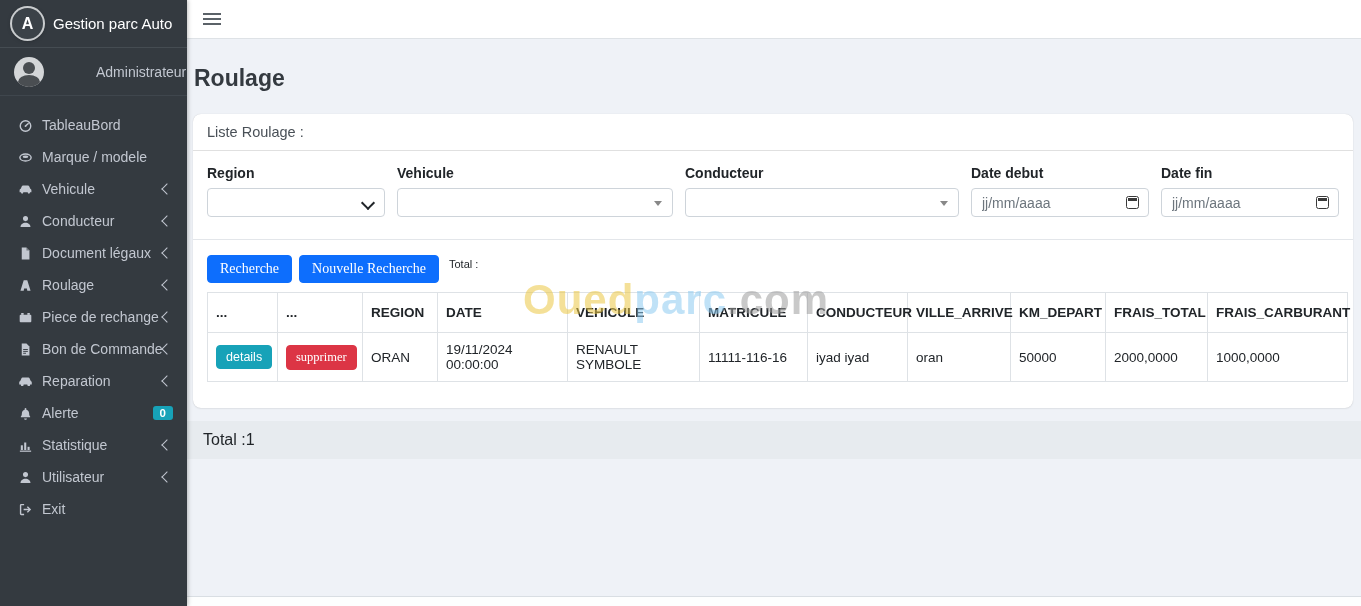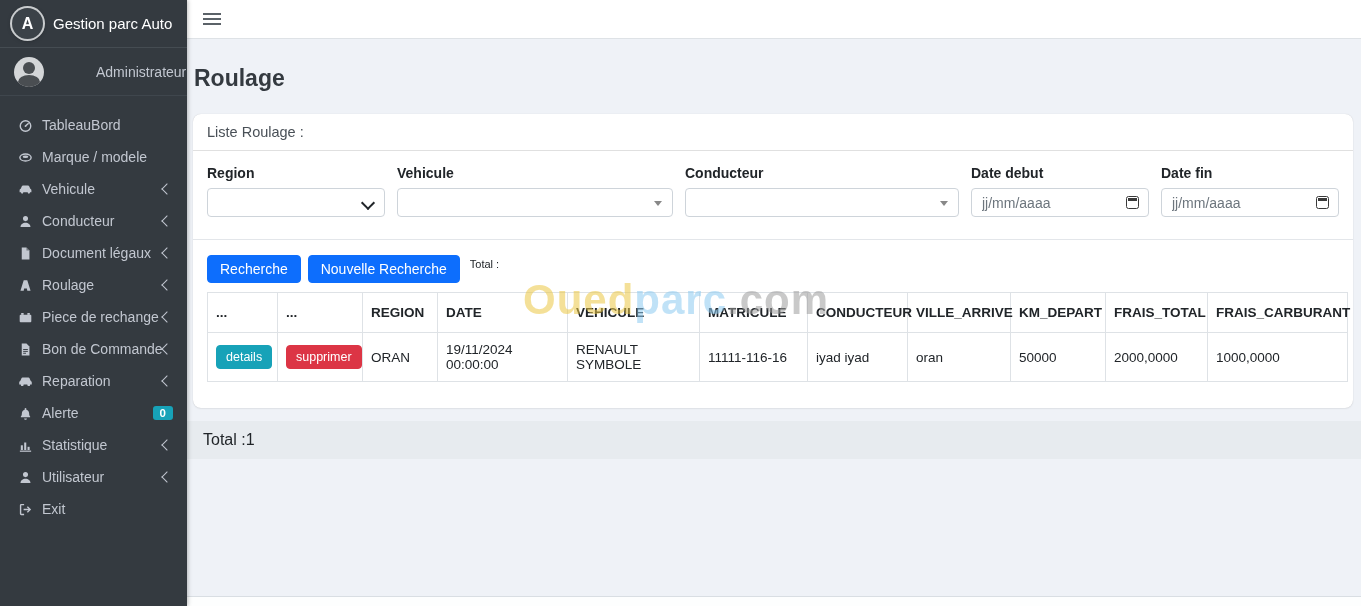--- a/index.html
+++ b/index.html
@@ -41,29 +41,29 @@
   .w1{width:178px}.w2{width:276px}.w3{width:274px}.w4{width:178px}.w5{width:178px}
   .ctrl{height:29px;border:1px solid #ced4da;border-radius:4px;background:#fff;position:relative;box-sizing:border-box;}
   .nchev{position:absolute;right:11px;top:9px;width:8px;height:8px;border-left:2px solid #212529;border-bottom:2px solid #212529;transform:rotate(-45deg);}
   .s2tri{position:absolute;right:10px;top:12px;width:0;height:0;border-left:4.5px solid transparent;border-right:4.5px solid transparent;border-top:5px solid #888;}
   .datebox input{border:0;outline:none;width:120px;height:27px;padding:0 0 0 10px;font-size:14px;color:#333;background:transparent;font-family:"Liberation Sans",sans-serif;}
   .datebox input::placeholder{color:#6c757d;opacity:1;}
   .cal{position:absolute;right:9px;top:7px;width:13px;height:13px;border:1.5px solid #3a3a3a;border-radius:2.5px;box-sizing:border-box;cursor:pointer;}
   .cal::after{content:"";position:absolute;left:1px;right:1px;top:1px;height:3px;background:#3a3a3a;}
   .divider{border:0;border-top:1px solid #e3e6ea;margin:22px -14px 0 -14px;}
   .actions{display:flex;align-items:center;margin-top:15px;}
-  .btn{background:#0d6efd;border:1px solid #0d6efd;color:#fff;font-size:14px;padding:5px 12px;border-radius:4px;cursor:pointer;margin-right:7px;font-family:Liberation Sans, sans-serif;}
+  .btn{background:#0d6efd;border:1px solid #0d6efd;color:#fff;font-size:14px;padding:5px 12px;border-radius:4px;cursor:pointer;margin-right:7px;font-family:Liberation Serif, serif;}
   .total-label{font-size:11px;color:#212529;margin-left:3px;align-self:flex-start;margin-top:3px;}
 
   
   table.grid{border-collapse:collapse;table-layout:fixed;width:100%;margin-top:9px;background:#fff;}
   table.grid th{border:1px solid #dee2e6;padding:12px 8px;font-size:13.5px;font-weight:700;color:#212529;text-align:left;}
   table.grid td{border:1px solid #dee2e6;padding:9px 8px;font-size:13.5px;color:#212529;text-align:left;}
   .btn-details{background:#17a2b8;border:1px solid #17a2b8;color:#fff;font-size:12.5px;padding:4px 9px;border-radius:4px;cursor:pointer;font-family:"Liberation Sans",sans-serif;}
-  .btn-supprimer{background:#dc3545;border:1px solid #dc3545;color:#fff;font-size:12.5px;padding:4px 9px;border-radius:4px;cursor:pointer;font-family:Liberation Sans, sans-serif;}
+  .btn-supprimer{background:#dc3545;border:1px solid #dc3545;color:#fff;font-size:12.5px;padding:4px 9px;border-radius:4px;cursor:pointer;font-family:Liberation Serif, serif;}
 
   
   .total-band{margin-top:13px;background:#e7ebef;padding:10px 16px;font-size:16px;color:#212529;}
   .main-footer{position:absolute;left:0;bottom:0;width:100%;height:9px;background:#fdfefe;border-top:1px solid #d9dee3;}
 
   
   .watermark{position:absolute;left:336px;top:276px;z-index:10;font-size:42px;font-weight:700;letter-spacing:1px;opacity:.55;pointer-events:none;white-space:nowrap;}
   .wm1{color:#ecc844;}
   .wm2{color:#8ecbf1;}
   .wm3{color:#9d9d9d;}

